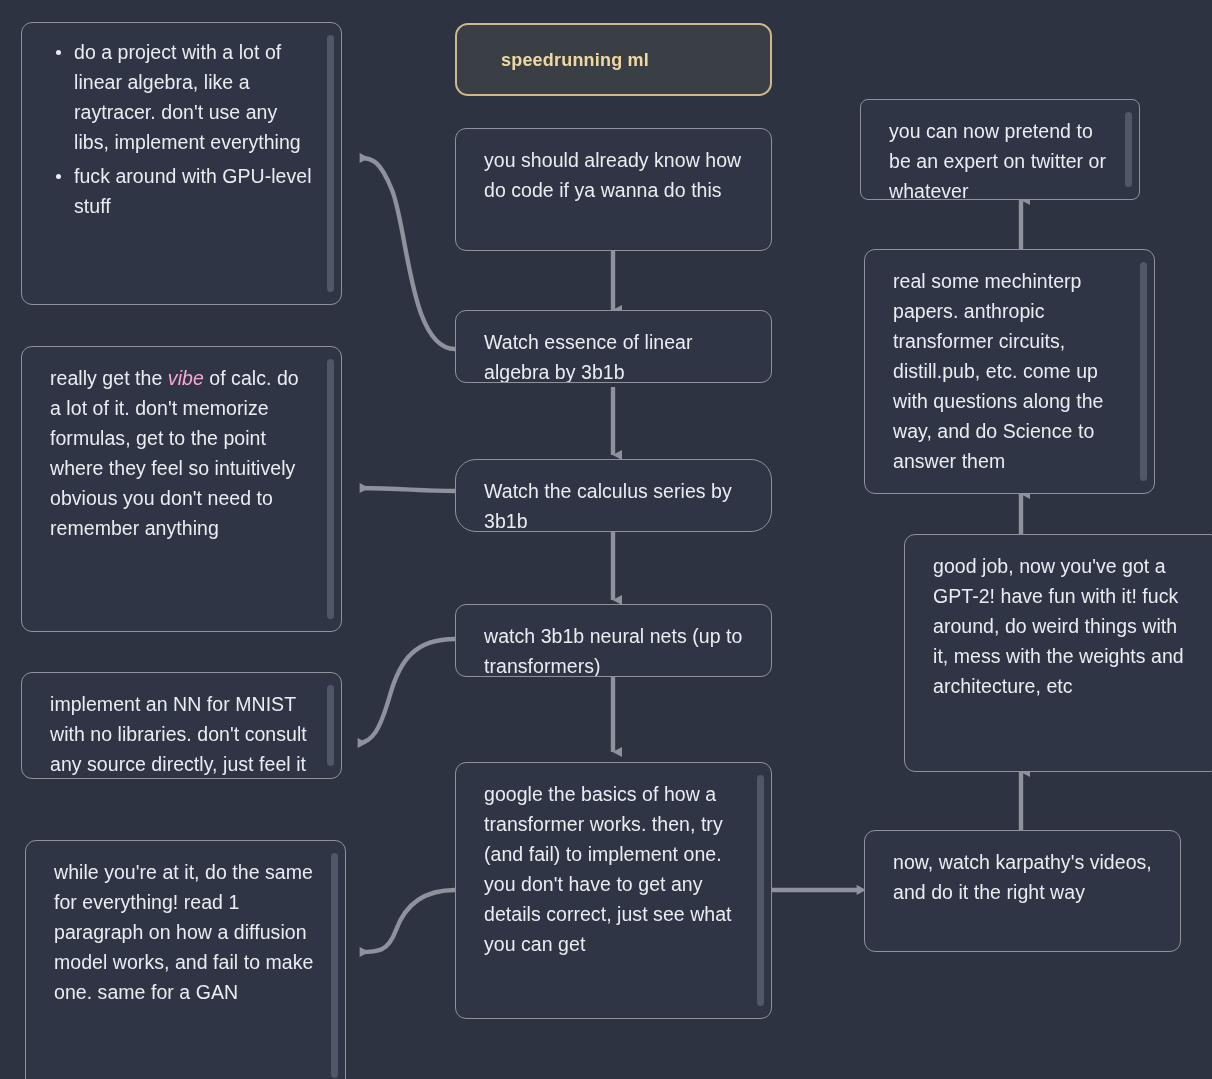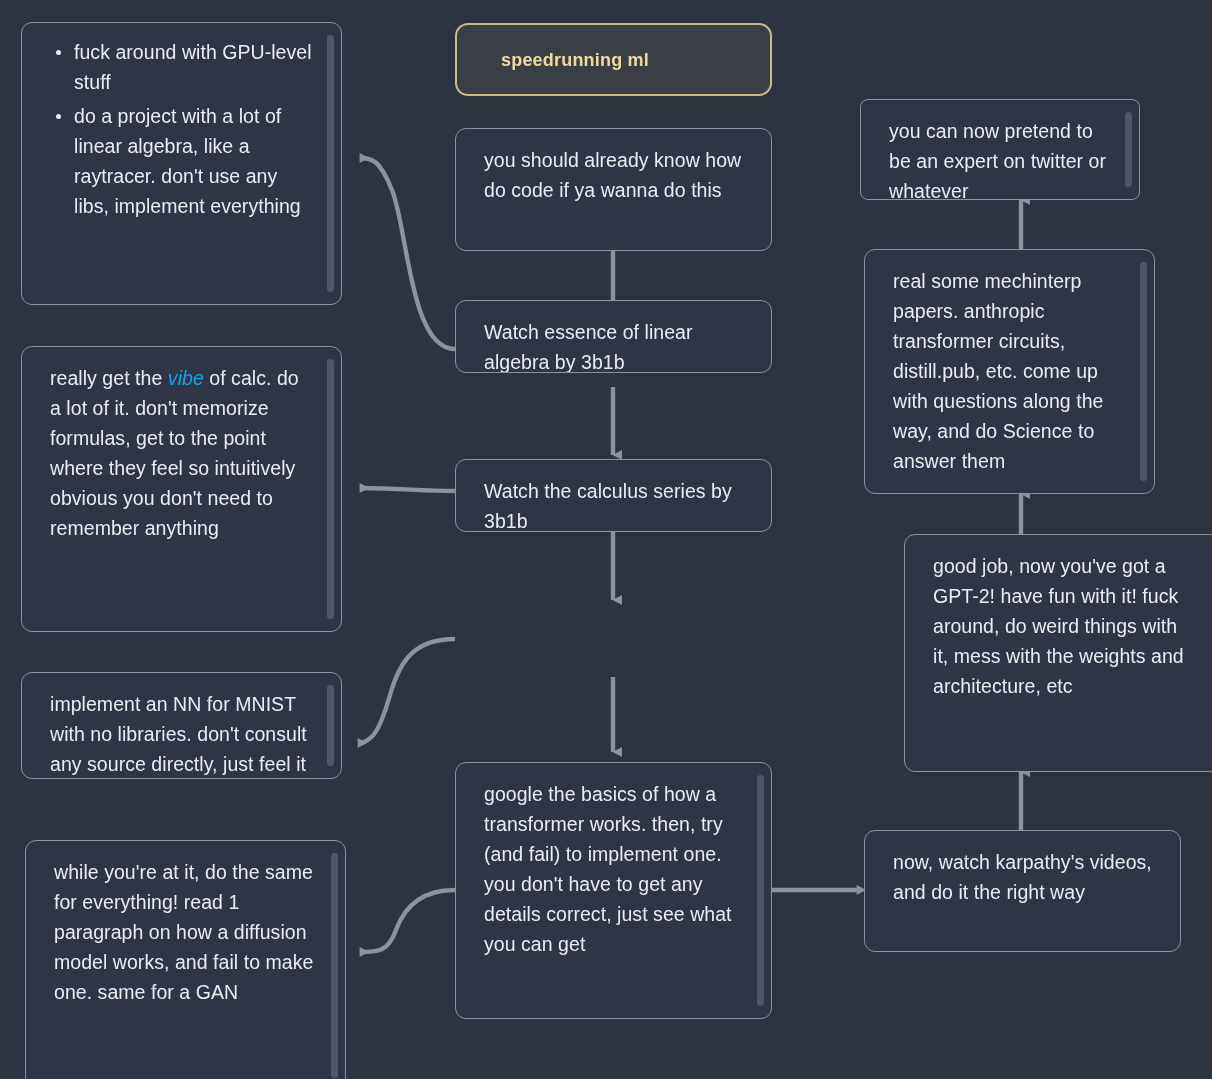--- a/index.html
+++ b/index.html
@@ -100,21 +100,21 @@
     position: absolute;
     top: 12px;
     bottom: 12px;
     right: 7px;
     width: 7px;
     border-radius: 4px;
     background: #515768;
   }
 
   .hl {
-    color: #0ea5e9;
+    color: #f9a8d4;
     font-style: italic;
   }
 </style>
 </head>
 <body>
 
 <div id="canvas">
 
   <svg id="edge-layer" viewBox="0 0 1212 1079" width="1212" height="1079">
     <defs>
@@ -159,22 +159,22 @@
       <line x1="1021" y1="249" x2="1021" y2="200" marker-end="url(#arrow-up)"></line>
     </g>
   </svg>
 
   <div class="node" id="node-title" style="left:455px; top:23px; width:317px; height:73px;">
     <span class="title-text">speedrunning ml</span>
   </div>
 
   <div class="node bulleted" style="left:21px; top:22px; width:321px; height:283px;">
     <ul>
+      <li>do a project with a lot of linear algebra, like a raytracer. don't use any libs, implement everything</li>
       <li>fuck around with GPU-level stuff</li>
-      <li>do a project with a lot of linear algebra, like a raytracer. don't use any libs, implement everything</li>
     </ul>
     <div class="scrollbar"></div>
   </div>
 
   <div class="node" style="left:21px; top:346px; width:321px; height:286px;">
     <span class="txt"><span>really get the </span><span class="hl">vibe</span><span> of calc. do a lot of it. don't memorize formulas, get to the point where they feel so intuitively obvious you don't need to remember anything</span></span>
     <div class="scrollbar"></div>
   </div>
 
   <div class="node" style="left:21px; top:672px; width:321px; height:107px;">
@@ -184,28 +184,31 @@
 
   <div class="node" style="left:25px; top:840px; width:321px; height:251px;">
     <span class="txt">while you're at it, do the same for everything! read 1 paragraph on how a diffusion model works, and fail to make one. same for a GAN</span>
     <div class="scrollbar"></div>
   </div>
 
   <div class="node" style="left:455px; top:128px; width:317px; height:123px;">
     <span class="txt">you should already know how do code if ya wanna do this</span>
   </div>
 
-  <div class="node" style="left:455px; top:300px; width:317px; height:73px;">
+  <div class="node" style="left:455px; top:310px; width:317px; height:73px;">
     <span class="txt">Watch essence of linear algebra by 3b1b</span>
   </div>
 
-  <div class="node" style="left:455px; top:459px; width:317px; height:73px;">
+  <div class="node" style="left:455px; top:459px; width:317px; height:73px;border-radius:21px;">
     <span class="txt">Watch the calculus series by 3b1b</span>
   </div>
 
+  <div class="node" style="left:455px; top:604px; width:317px; height:73px;">
+    <span class="txt">watch 3b1b neural nets (up to transformers)</span>
+  </div>
 
   <div class="node" style="left:455px; top:762px; width:317px; height:257px;">
     <span class="txt">google the basics of how a transformer works. then, try (and fail) to implement one. you don't have to get any details correct, just see what you can get</span>
     <div class="scrollbar"></div>
   </div>
 
   <div class="node" style="left:860px; top:99px; width:280px; height:101px;border-radius:8px;">
     <span class="txt">you can now pretend to be an expert on twitter or whatever</span>
     <div class="scrollbar"></div>
   </div>

